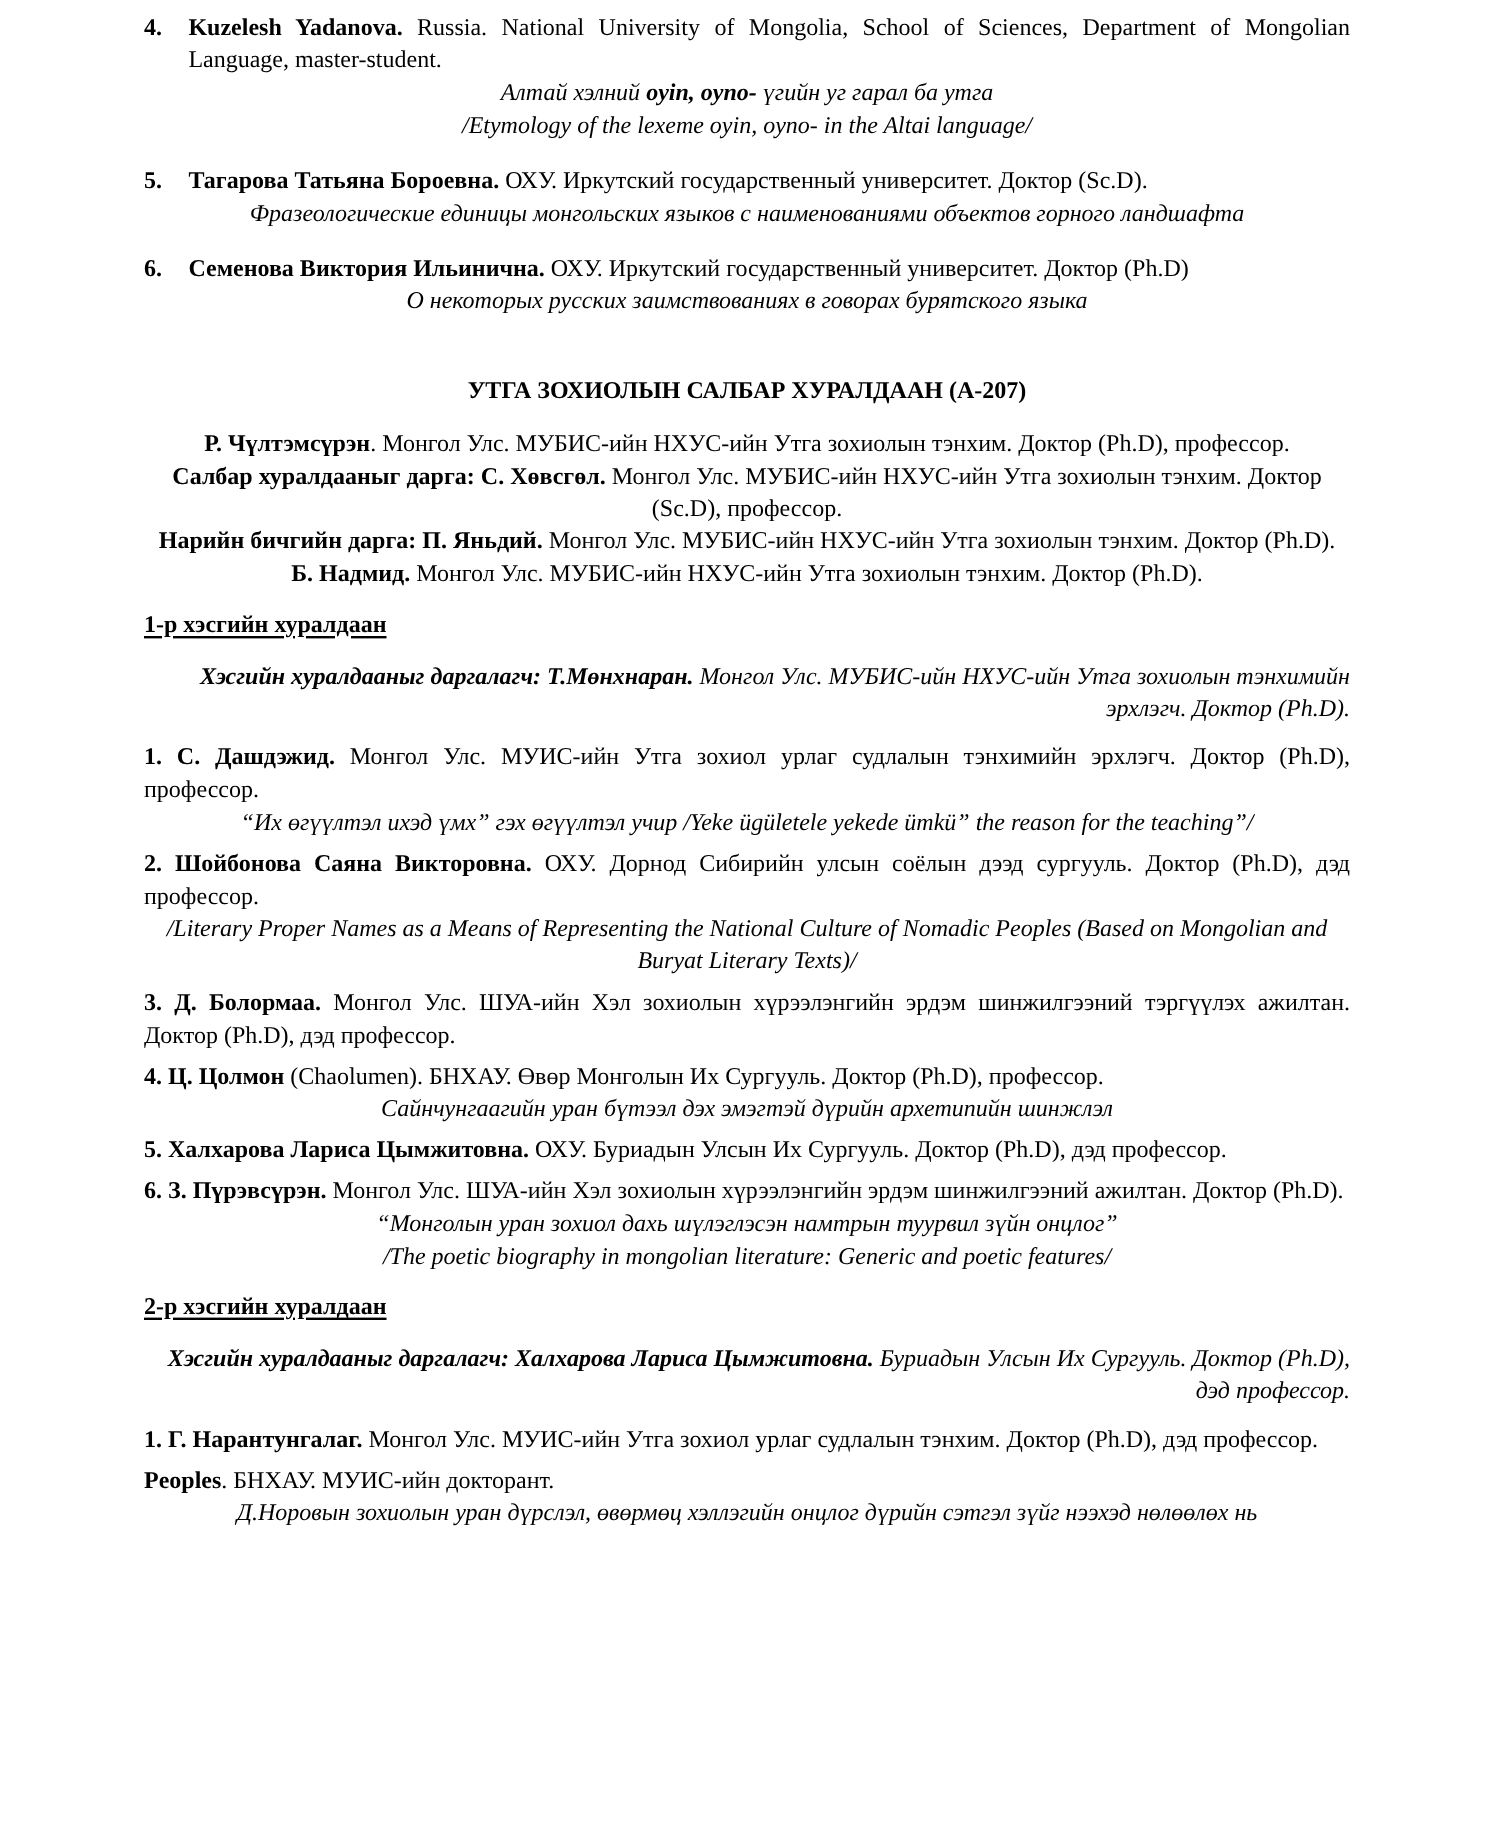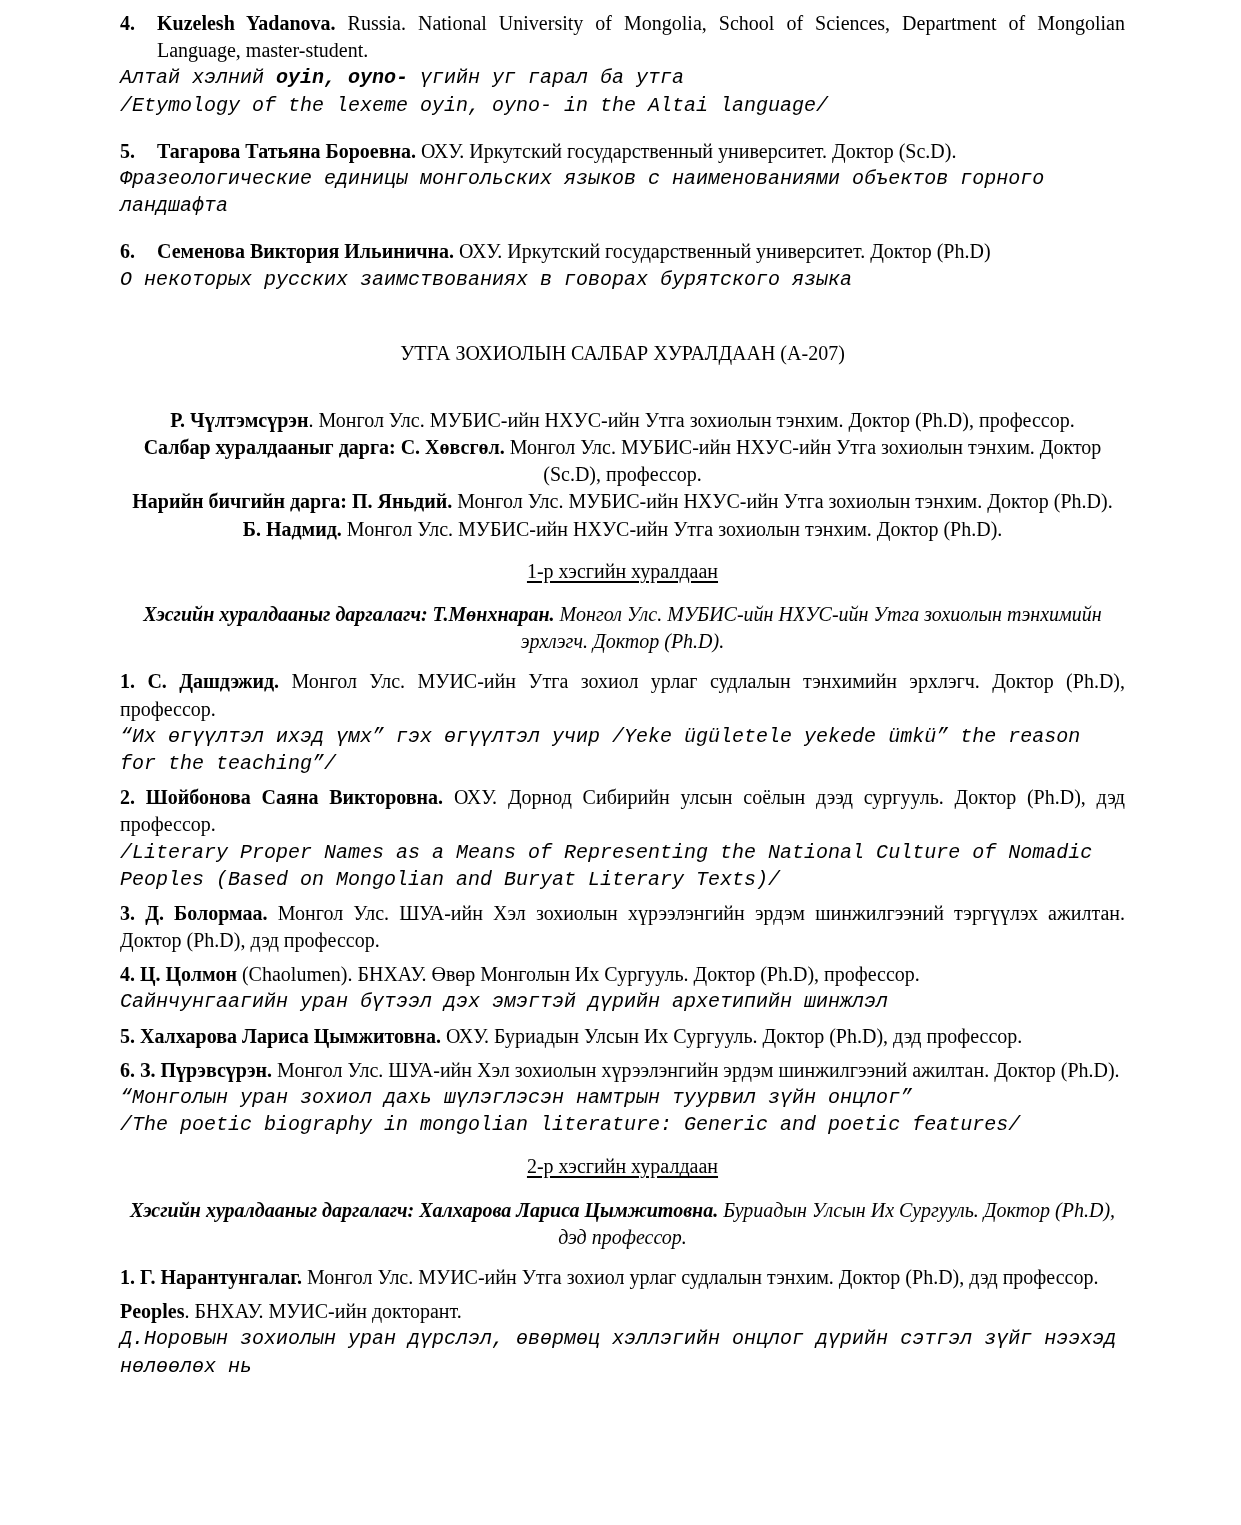--- a/index.html
+++ b/index.html
@@ -17,37 +17,37 @@
     width: 100%;
     height: 100%;
     padding: 10px 116px 10px 120px;
   }
   p { margin: 0; }
   .justify { text-align: justify; }
   .hang { position: relative; padding-left: 37px; }
   .num  { position: absolute; left: 0; top: 0; font-weight: bold; }
   b { font-weight: bold; }
   i { font-style: italic; }
-  .title { text-align: left; font-style: italic; font-family: Liberation Mono, monospace; }
+  .title { text-align: center; font-style: italic; }
   .top-item { margin-bottom: 19px; }
   .section-heading {
     text-align: center;
-    font-weight: normal;
+    font-weight: bold;
     margin-top: 47px;
-    margin-bottom: 40px;
+    margin-bottom: 17px;
   }
   .chairs p { text-align: center; }
   .session-heading {
-    text-align: center;
-    font-weight: normal;
+    text-align: left;
+    font-weight: bold;
     margin-top: 15px;
     margin-bottom: 16px;
   }
   .session-heading .ul { text-decoration: underline; text-underline-offset: 3px; }
-  .session-chair { text-align: center; font-style: italic; margin-bottom: 13px; }
+  .session-chair { text-align: right; font-style: italic; margin-bottom: 13px; }
   .session-chair b { font-style: italic; }
   .paper { margin-bottom: 7px; }
   .paper:last-child { margin-bottom: 0; }
 </style>
 </head>
 <body>
 
 <div class="page">
 
   <div class="top-item">

